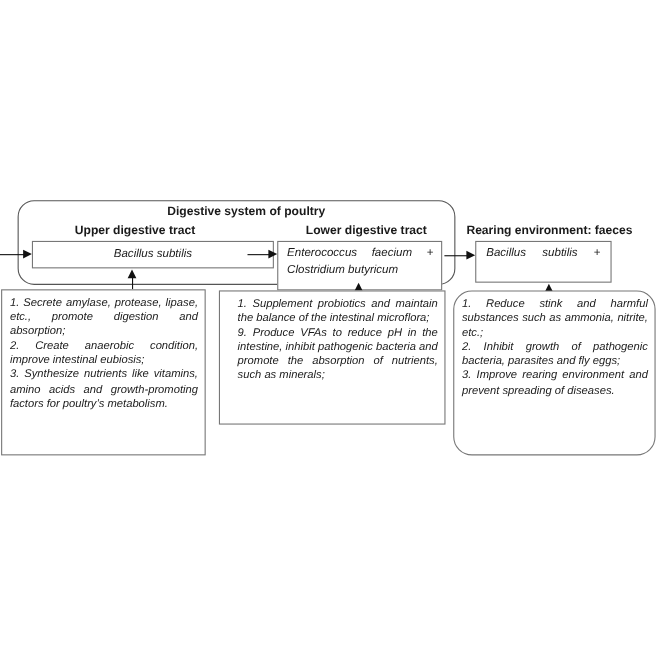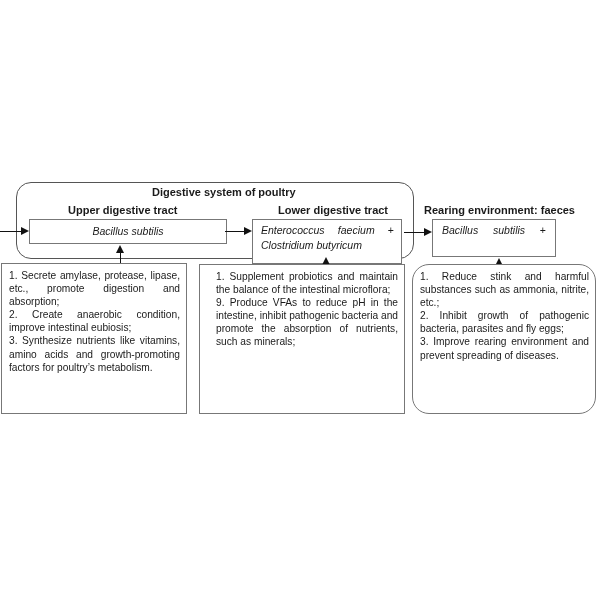--- a/index.html
+++ b/index.html
@@ -6,42 +6,42 @@
     body { width:600px; height:600px; position:relative; overflow:hidden;
            font-family:"Liberation Sans", sans-serif; color:#1a1a1a; }
     .container { position:absolute; left:16px; top:182px; width:398px; height:77px;
                  border:1px solid #555; border-radius:15px; box-sizing:border-box; }
     .title { position:absolute; font-weight:bold; font-size:11px; white-space:nowrap; }
     .box { position:absolute; border:1px solid #777; box-sizing:border-box; background:#fff; }
     .species { font-style:italic; font-size:10.5px; line-height:15px; }
     .centered { display:flex; align-items:center; justify-content:center; }
     .jrow { display:flex; justify-content:space-between; }
     .desc { font-size:10.2px; line-height:13.1px; padding:5px 6px 0 7px; text-align:justify; }
-    .desc p { margin:0; }
+    .desc p { margin:0;font-style:italic; }
     .hline { position:absolute; height:1px; background:#111; }
     .vline { position:absolute; width:1px; background:#111; }
     .arrow-r { position:absolute; width:0; height:0; border-top:4px solid transparent;
                border-bottom:4px solid transparent; border-left:8px solid #111; }
     .arrow-u { position:absolute; width:0; height:0; border-left:4px solid transparent;
                border-right:4px solid transparent; border-bottom:8px solid #111; }
   </style>
 </head>
 <body>
 
 <div class="container"></div>
 <div class="title" style="left:152px; top:186px;">Digestive system of poultry</div>
 
 <div class="title" style="left:68px; top:204px;">Upper digestive tract</div>
 <div class="title" style="left:278px; top:204px;">Lower digestive tract</div>
 <div class="title" style="left:424px; top:204px;">Rearing environment: faeces</div>
 
 <div class="hline" style="left:0px; top:231px; width:22px;"></div>
 <div class="arrow-r" style="left:21px; top:227px;"></div>
 
-<div class="box species centered" style="left:29px; top:219px; width:198px; height:25px;">
+<div class="box species centered" style="left:29px; top:219px; width:220px; height:25px;">
   <span>Bacillus subtilis</span>
 </div>
 
 <div class="hline" style="left:225px; top:231px; width:20px;"></div>
 <div class="arrow-r" style="left:244px; top:227px;"></div>
 
 <div class="box species" style="left:252px; top:219px; width:150px; height:45px; padding:3px 7px 0 8px;">
   <div class="jrow">
     <span>Enterococcus</span>
     <span>faecium</span>
@@ -69,21 +69,21 @@
 
 <div class="vline" style="left:499px; top:264px; height:0px;"></div>
 <div class="arrow-u" style="left:495px; top:258px;"></div>
 
 <div class="box desc" style="left:1px; top:263px; width:186px; height:151px;">
   <p>1. Secrete amylase, protease, lipase, etc., promote digestion and absorption;</p>
   <p>2. Create anaerobic condition, improve intestinal eubiosis;</p>
   <p>3. Synthesize nutrients like vitamins, amino acids and growth-promoting factors for poultry’s metabolism.</p>
 </div>
 
-<div class="box desc" style="left:199px; top:264px; width:206px; height:150px;padding-left:16px;">
+<div class="box desc" style="left:199px; top:264px; width:206px; height:122px;padding-left:16px;">
   <p>1. Supplement probiotics and maintain the balance of the intestinal microflora;</p>
   <p>9. Produce VFAs to reduce pH in the intestine, inhibit pathogenic bacteria and promote the absorption of nutrients, such as minerals;</p>
 </div>
 
 <div class="box desc" style="left:412px; top:264px; width:184px; height:150px;border-radius:17px;">
   <p>1. Reduce stink and harmful substances such as ammonia, nitrite, etc.;</p>
   <p>2. Inhibit growth of pathogenic bacteria, parasites and fly eggs;</p>
   <p>3. Improve rearing environment and prevent spreading of diseases.</p>
 </div>
 

